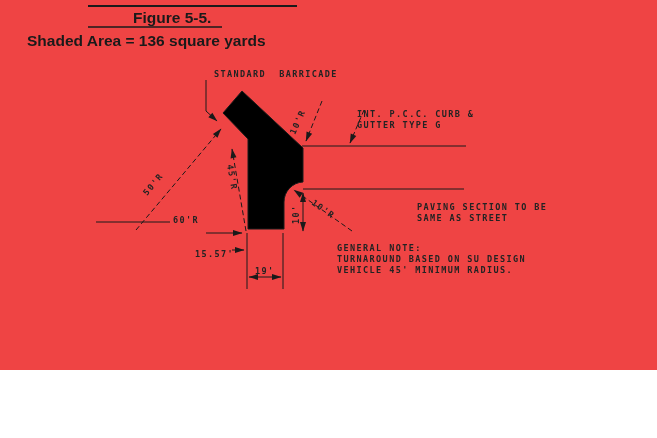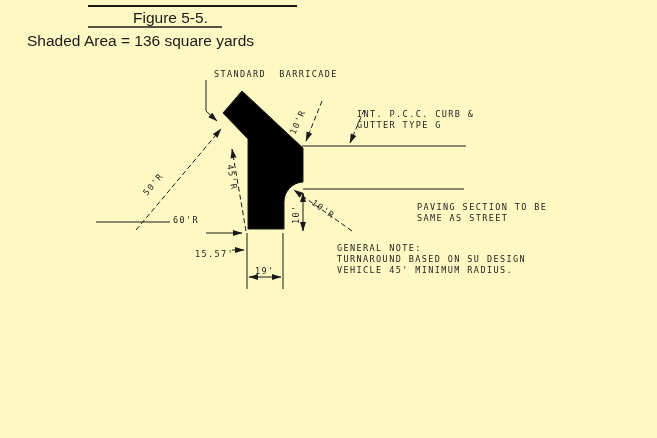--- a/index.html
+++ b/index.html
@@ -1,17 +1,17 @@
 <!DOCTYPE html>
 <html><head>
 <meta charset="utf-8">
 <style>
   html,body{margin:0;padding:0;background:#ffffff;}
-  .canvas{position:relative;width:657px;height:438px;background:#fef9c3;overflow:hidden;
-          font-family:"Liberation Sans",sans-serif;}
+  .canvas{position:relative;width:657px;height:370px;background:#ef4444;overflow:hidden;
+          font-family:"Liberation Sans",sans-serif;font-weight:bold;}
   svg{position:absolute;left:0;top:0;}
   svg text{white-space:pre;}
   .title-text{font-family:"Liberation Sans",sans-serif;font-size:15.5px;fill:#1a1a1a;}
   .cad{font-family:"DejaVu Sans Mono","Liberation Mono",monospace;font-size:8.5px;
        letter-spacing:1.4px;fill:#232323;}
   .ink{stroke:#1a1a1a;}
   .thin{stroke-width:1;}
   .dash{stroke-dasharray:5 3;}
 </style>
 </head>

